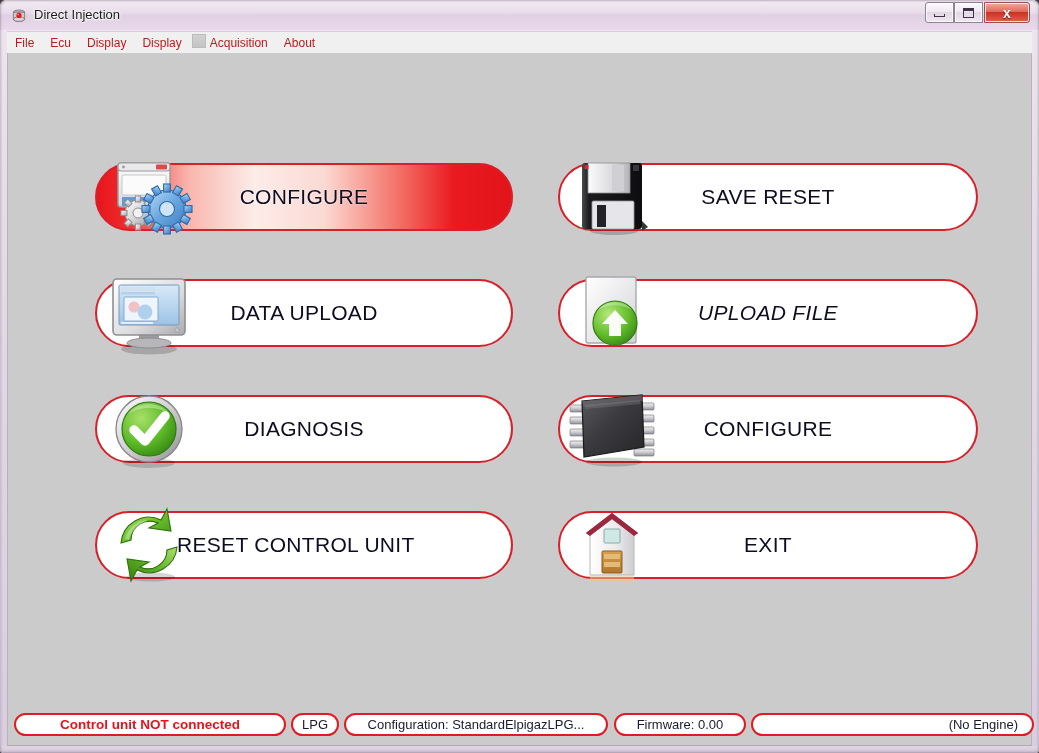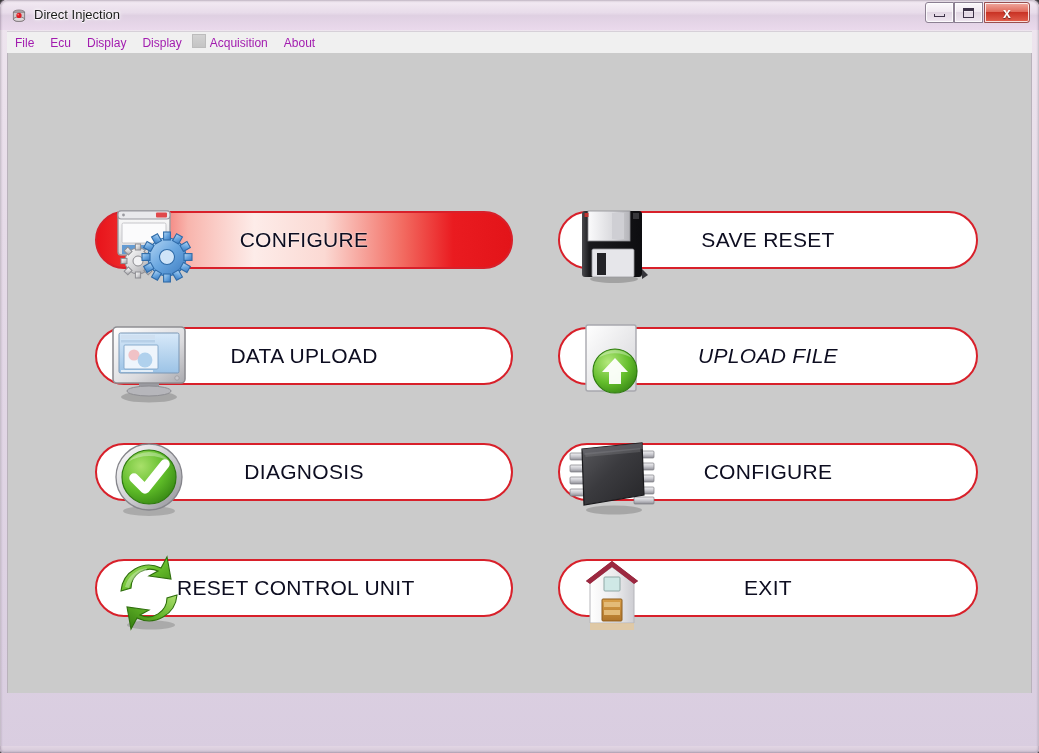--- a/index.html
+++ b/index.html
@@ -91,21 +91,21 @@
 
   
   #menubar {
     position: absolute; left: 7px; top: 31px;
     width: 1025px; height: 22px;
     background: #f0f0f0;
     border-top: 1px solid #d6d0d8;
     display: flex; align-items: center;
   }
   .menu-item {
-    font-size: 12px; color: #a21caf;
+    font-size: 12px; color: #b91c1c;
     padding: 2px 8px;
     white-space: nowrap; cursor: default;
   }
   #acq-wrap { display: flex; align-items: flex-start; padding-left: 2px; }
   #acq-box {
     width: 14px; height: 14px;
     background: linear-gradient(180deg,#d2d2d2,#c4c4c4);
     border: 1px solid #bcbcbc;
     margin-right: 4px;
   }
@@ -115,26 +115,25 @@
     position: absolute; left: 7px; top: 53px;
     width: 1025px; height: 640px;
     background: #cbcbcb;
     border-left: 1px solid #b9b2bb;
     border-right: 1px solid #b9b2bb;
   }
 
   
   .mbtn {
     position: absolute;
-    height: 58px;
+    height: 68px;
     border: 2px solid #d8202a;
     border-radius: 38px;
     background: #ffffff;
     cursor: default;
-    margin-top: 48px;
   }
   .mbtn.active {
     border-color: #d8202a;
     background: linear-gradient(90deg,
        #e8141b 0%,
        #ee2c2c 7%,
        #f8b5ad 22%,
        #fdece9 38%,
        #fbd9d3 55%,
        #f26a60 74%,
@@ -521,15 +520,22 @@
           <rect x="38" y="52" width="20" height="22" rx="1" fill="url(#door)" stroke="#8e5c1d" stroke-width="1"></rect>
           <rect x="40" y="55" width="16" height="5" fill="#e3bb78"></rect>
           <rect x="40" y="63" width="16" height="5" fill="#e3bb78"></rect>
           <rect x="26" y="76" width="44" height="7" fill="#f0c98a" opacity=".55"></rect>
         </svg>
       </span>
       <span class="mbtn-label">EXIT</span>
     </div>
   </div>
 
+  <div id="statusbar">
+    <div class="sfield" id="s-conn">Control unit NOT connected</div>
+    <div class="sfield" id="s-fuel">LPG</div>
+    <div class="sfield" id="s-config">Configuration: StandardElpigazLPG...</div>
+    <div class="sfield" id="s-fw">Firmware: 0.00</div>
+    <div class="sfield" id="s-engine">(No Engine)</div>
+  </div>
 
   <div id="bottom-chrome"></div>
 </div>
 
 </body></html>

